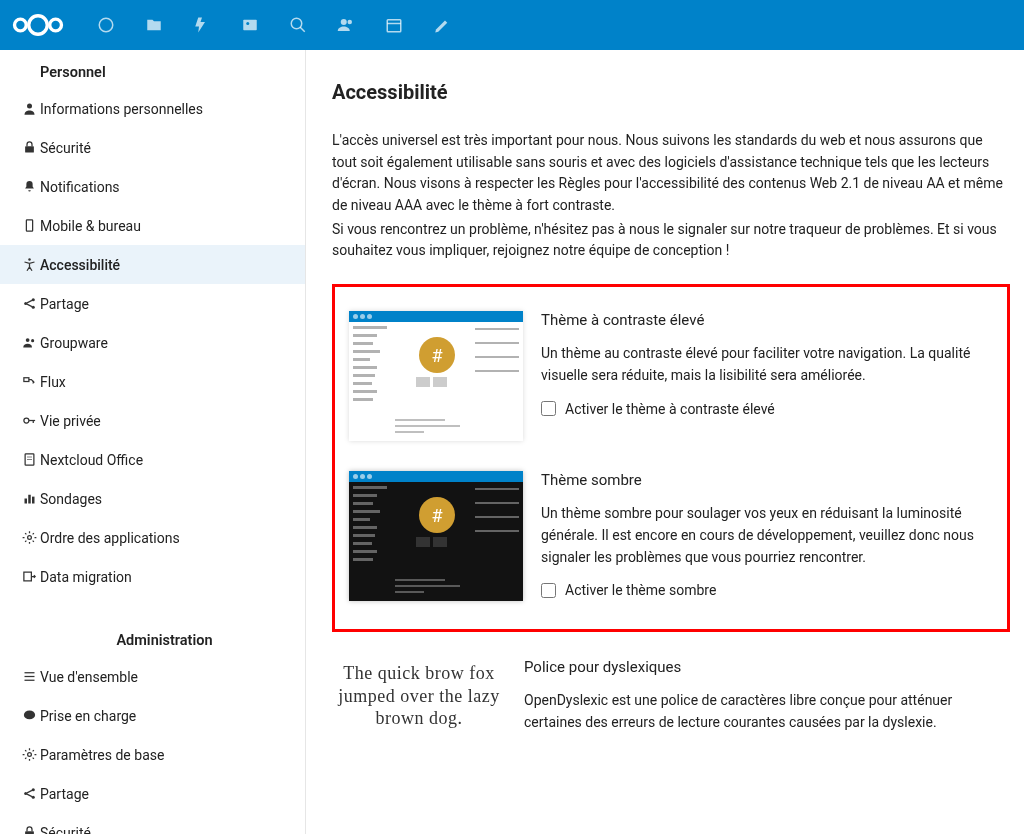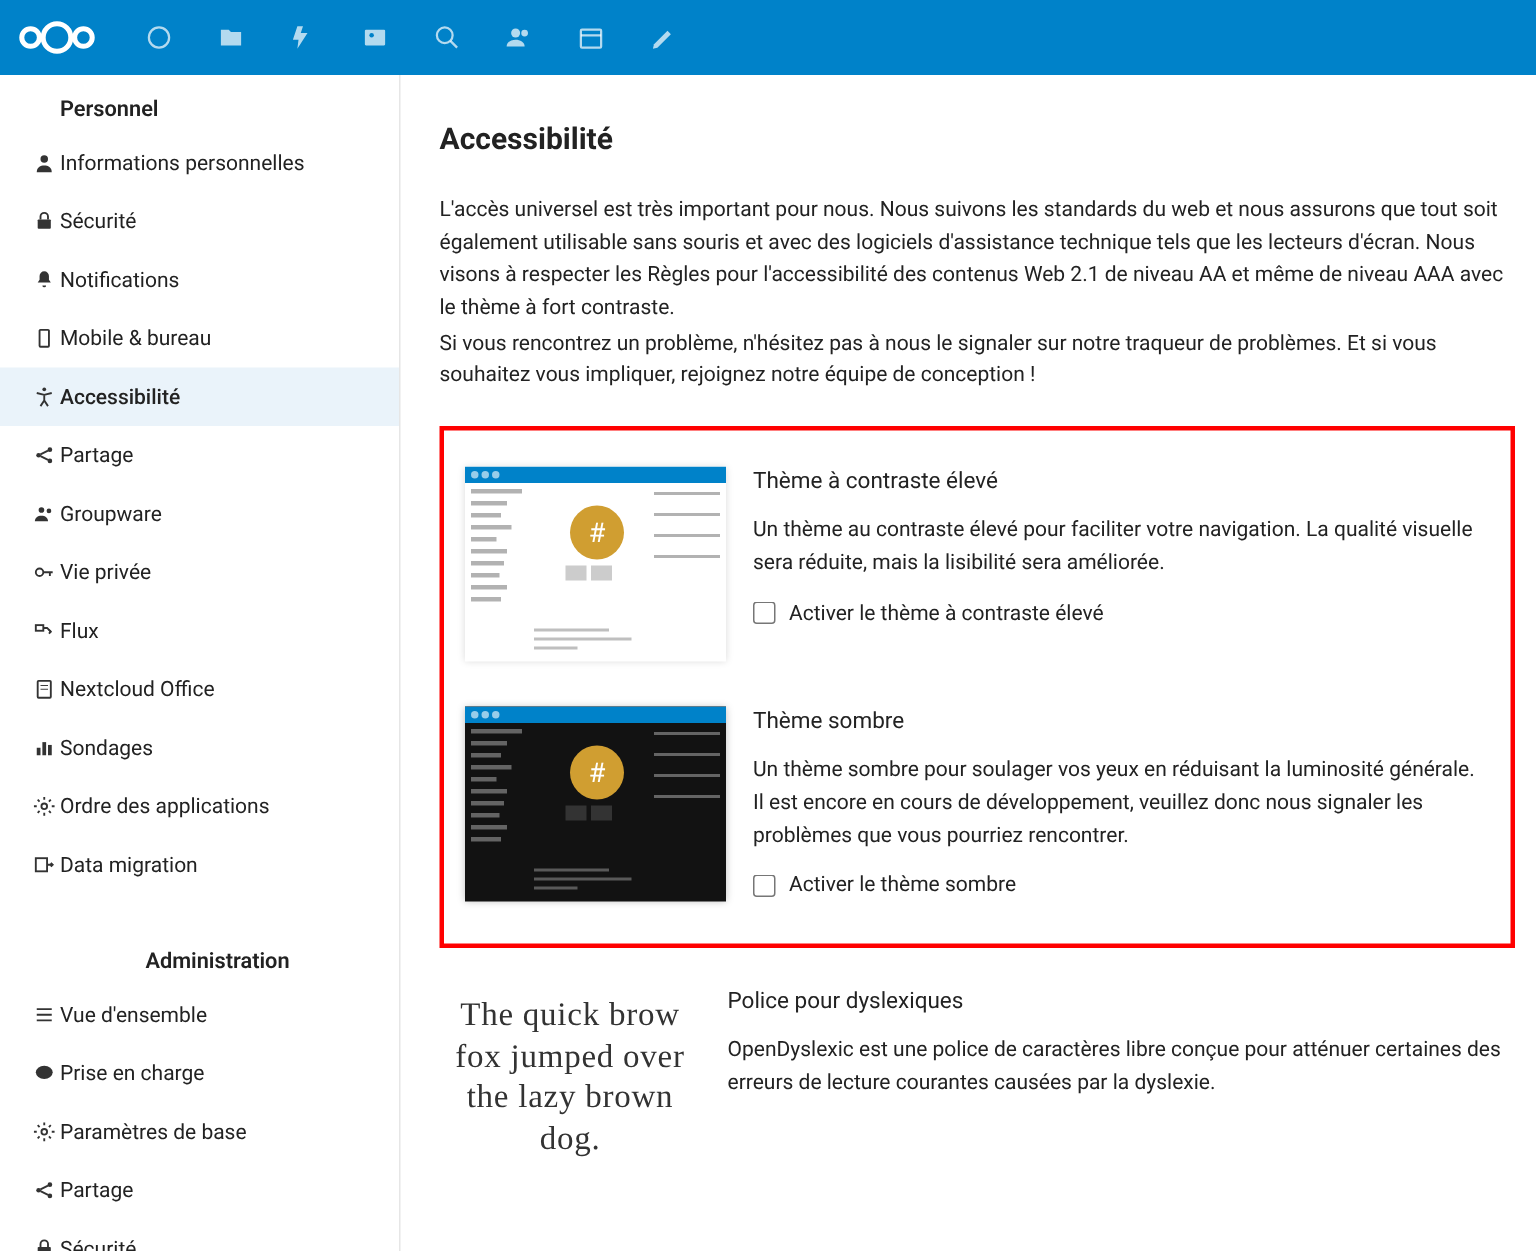--- a/index.html
+++ b/index.html
@@ -9,21 +9,21 @@
   .header { height: 50px; background: #0082c9; display: flex; align-items: center; padding: 0 12px; }
   .logo { display: flex; align-items: center; margin-right: 8px; }
   .logo svg { width: 52px; height: 24px; }
   .nav-icons { display: flex; align-items: center; gap: 0; margin-left: 10px; }
   .nav-icon { width: 48px; height: 48px; display: flex; align-items: center; justify-content: center; cursor: pointer; }
   .nav-icon svg { width: 18px; height: 18px; fill: rgba(255,255,255,0.7); }
 
   .body-wrap { display: flex; height: 784px; }
 
   
-  .sidebar { width: 267px; border-right: 1px solid #e6e6e6; overflow-y: auto; padding-top: 8px; }
+  .sidebar { width: 306px; border-right: 1px solid #e6e6e6; overflow-y: auto; padding-top: 8px; }
   .section-title { font-weight: 600; font-size: 14.5px; padding: 6px 16px 8px 40px; color: #222; }
   .side-item { display: flex; align-items: center; height: 39px; padding-left: 18px; cursor: pointer; font-size: 14px; color: #222; }
   .side-item.active { background: #eaf3fa; font-weight: 500; }
   .side-item .icon { width: 22px; margin-right: 0; display: flex; align-items: center; justify-content: center; }
   .side-item svg { width: 15px; height: 15px; fill: #333; }
   .admin-title { margin-top: 30px; text-align: center; }
 
   
   .content { flex: 1; padding: 30px 14px 10px 26px; overflow-y: auto; }
   .page-title { font-size: 20px; font-weight: 700; margin-bottom: 26px; }
@@ -55,21 +55,21 @@
   .pv-bottom { position:absolute; bottom:4px; left:4px; right:4px; }
   .pv-bottom .bl { height:2px; background: rgba(0,0,0,0.25); margin-bottom:4px; width: 70%; }
   .theme-preview-dark .pv-bottom .bl { background: rgba(255,255,255,0.3); }
 
   .theme-text { flex: 1; }
   .theme-text h3 { font-size: 15px; font-weight: 400; margin-bottom: 14px; }
   .theme-text p { line-height: 1.55; margin-bottom: 14px; font-size: 14px; }
   .checkbox-row { display: flex; align-items: center; gap: 9px; }
   .checkbox-row input { width: 15px; height: 15px; }
 
-  .dys-preview { width: 174px; height: 110px; background: #fff; font-family: "Comic Sans MS", cursive; font-size: 22px; line-height: 1.25; letter-spacing: 0.5px; text-align: center; padding-top: 4px; color: #333; }
+  .dys-preview { width: 174px; height: 110px; background: #fff; font-family: "Comic Sans MS", cursive; font-size: 18px; line-height: 1.25; letter-spacing: 0.5px; text-align: center; padding-top: 4px; color: #333; }
   .dys-row { display: flex; gap: 18px; margin-top: 26px; }
 </style>
 </head>
 <body>
 
 <div class="header">
   <div class="logo">
     <svg viewBox="0 0 62 26">
         <circle cx="10" cy="13" r="7" fill="none" stroke="#fff" stroke-width="4"></circle>
         <circle cx="31" cy="13" r="11" fill="none" stroke="#fff" stroke-width="4"></circle>
@@ -191,36 +191,36 @@
             <circle cx="9" cy="8" r="3"></circle>
             <circle cx="17" cy="9" r="2.5"></circle>
             <path d="M2 20c0-4 3-6 7-6s7 2 7 6"></path>
           </svg>
         </span>
       <span>Groupware</span>
     </div>
     <div class="side-item">
       <span class="icon">
           <svg viewBox="0 0 24 24">
+            <rect x="3" y="6" width="8" height="6" fill="none" stroke="#333" stroke-width="2"></rect>
+            <path d="M11 9h4l4 4" fill="none" stroke="#333" stroke-width="2"></path>
+            <path d="M17 11l2 2-2 2" fill="none" stroke="#333" stroke-width="2"></path>
+          </svg>
+        </span>
+      <span>Flux</span>
+    </div>
+    <div class="side-item">
+      <span class="icon">
+          <svg viewBox="0 0 24 24">
             <circle cx="7" cy="12" r="4" fill="none" stroke="#333" stroke-width="2"></circle>
             <line x1="11" y1="12" x2="21" y2="12" stroke="#333" stroke-width="2"></line>
             <line x1="18" y1="12" x2="18" y2="16" stroke="#333" stroke-width="2"></line>
           </svg>
         </span>
       <span>Vie privée</span>
-    </div>
-    <div class="side-item">
-      <span class="icon">
-          <svg viewBox="0 0 24 24">
-            <rect x="3" y="6" width="8" height="6" fill="none" stroke="#333" stroke-width="2"></rect>
-            <path d="M11 9h4l4 4" fill="none" stroke="#333" stroke-width="2"></path>
-            <path d="M17 11l2 2-2 2" fill="none" stroke="#333" stroke-width="2"></path>
-          </svg>
-        </span>
-      <span>Flux</span>
     </div>
     <div class="side-item">
       <span class="icon">
           <svg viewBox="0 0 24 24">
             <rect x="5" y="3" width="14" height="18" rx="1" fill="none" stroke="#333" stroke-width="2"></rect>
             <line x1="8" y1="8" x2="16" y2="8" stroke="#333"></line>
             <line x1="8" y1="12" x2="16" y2="12" stroke="#333"></line>
           </svg>
         </span>
       <span>Nextcloud Office</span>

